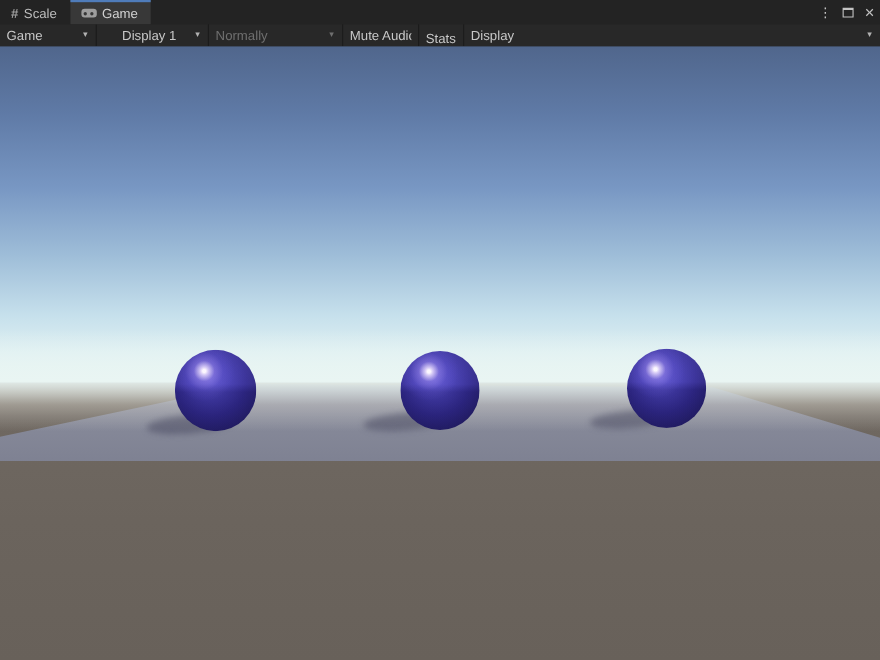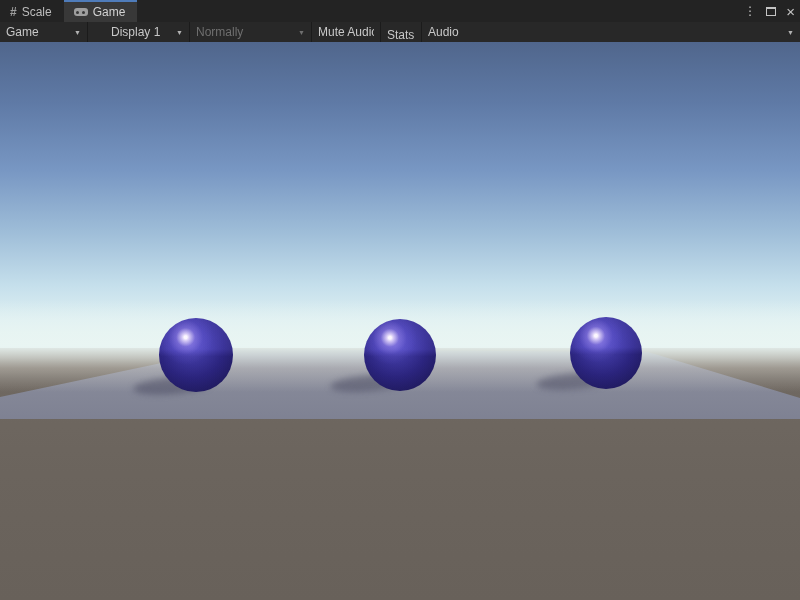--- a/index.html
+++ b/index.html
@@ -105,21 +105,21 @@
       <span class="lbl">Normally</span>
       <span class="arrow">▼</span>
     </div>
     <div class="tbtn w-mute">
       <span class="lbl">Mute Audio</span>
     </div>
     <div class="tbtn w-stats">
       <span class="lbl">Stats</span>
     </div>
     <div class="tbtn w-gizmos">
-      <span class="lbl">Audio</span>
+      <span class="lbl">Display</span>
       <span class="arrow">▼</span>
     </div>
   </div>
 
   <div class="viewport">
     <div class="sky"></div>
     <div class="ground"></div>
     <div class="platform"></div>
     <div class="haze"></div>
     <div class="shadow sh1"></div>

